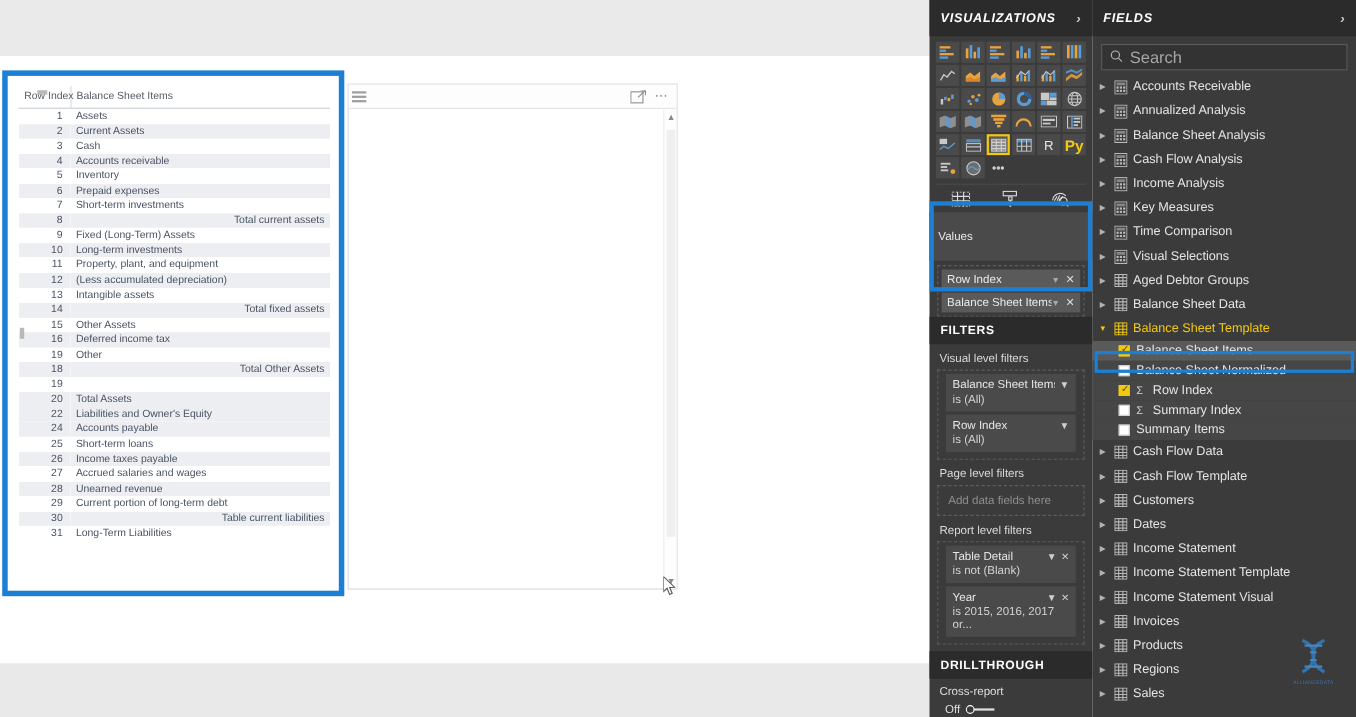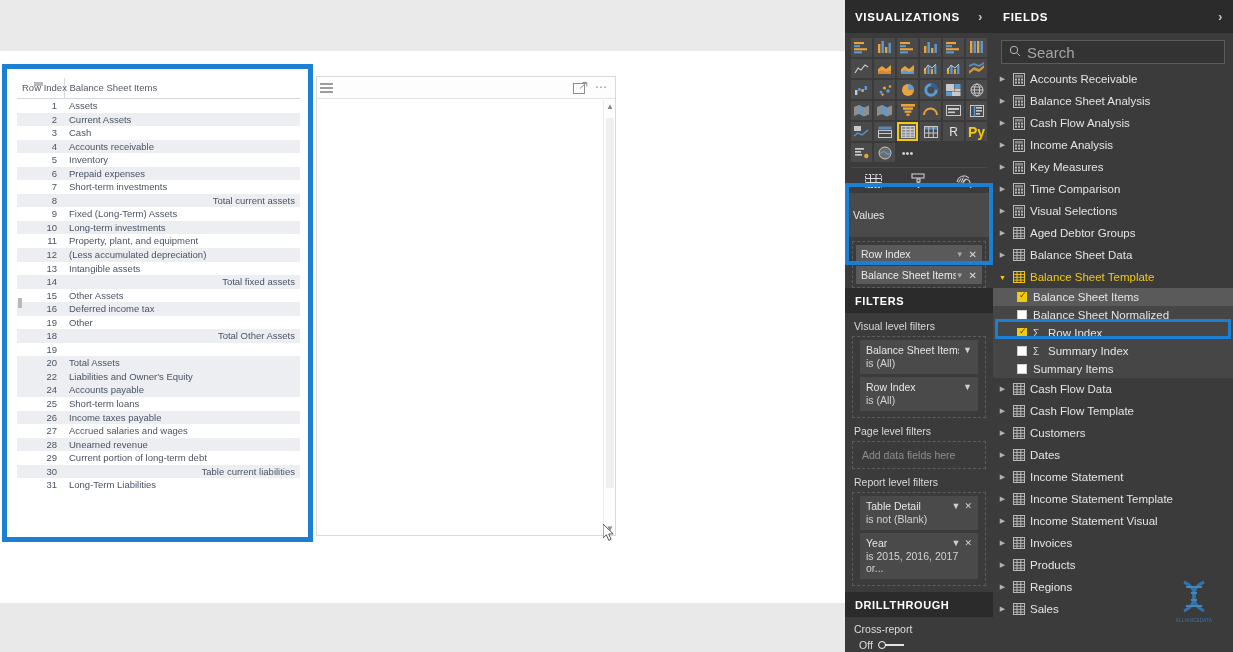--- a/index.html
+++ b/index.html
@@ -67,21 +67,21 @@
 
   .cursor { position:absolute; left:603px; top:524px; width:12px; height:18px; z-index:9; }
 
   
   #viz-panel {
     position:absolute; left:845px; top:0; width:148px; height:652px;
     background:#3b3b3b; color:#e8e8e8;
   }
   .panel-title {
     height:33px; background:#2b2b2b; color:#fff; font-size:11.5px; font-weight:bold;
-    letter-spacing:0.7px; display:flex; align-items:center; padding:0 10px;
+    letter-spacing:0.7px; display:flex; align-items:center; padding:0 10px;font-style:italic;
   }
   .panel-title .chev { margin-left:auto; color:#cfcfcf; font-size:12px; }
 
   .viz-grid { padding:5px 4px 2px 6px; display:flex; flex-wrap:wrap; gap:2px; }
   .viz-cell {
     width:21px; height:19px; background:#4a4a4a; border:1px solid #4a4a4a;
     display:flex; align-items:center; justify-content:center; font-size:14px; color:#d9d9d9;
     position:relative; overflow:hidden;
   }
   .viz-cell.selected { border:2px solid #f2c811; background:#5a5a5a; }
@@ -712,20 +712,36 @@
             <rect x="0.5" y="0.5" width="11" height="12" fill="none" stroke="#b9b9b9"></rect>
             <rect x="2" y="2" width="8" height="2.6" fill="#b9b9b9" opacity=".6"></rect>
             <rect x="2" y="5.6" width="2" height="2" fill="#b9b9b9"></rect>
             <rect x="5" y="5.6" width="2" height="2" fill="#b9b9b9"></rect>
             <rect x="8" y="5.6" width="2" height="2" fill="#b9b9b9"></rect>
             <rect x="2" y="8.6" width="2" height="2" fill="#b9b9b9"></rect>
             <rect x="5" y="8.6" width="2" height="2" fill="#b9b9b9"></rect>
             <rect x="8" y="8.6" width="2" height="2" fill="#b9b9b9"></rect>
           </svg>
         </span>
+        <span>Annualized Analysis</span>
+      </div>
+      <div class="fitem">
+        <span class="tri">▶</span>
+        <span class="ticon">
+          <svg width="12" height="13" viewBox="0 0 12 13">
+            <rect x="0.5" y="0.5" width="11" height="12" fill="none" stroke="#b9b9b9"></rect>
+            <rect x="2" y="2" width="8" height="2.6" fill="#b9b9b9" opacity=".6"></rect>
+            <rect x="2" y="5.6" width="2" height="2" fill="#b9b9b9"></rect>
+            <rect x="5" y="5.6" width="2" height="2" fill="#b9b9b9"></rect>
+            <rect x="8" y="5.6" width="2" height="2" fill="#b9b9b9"></rect>
+            <rect x="2" y="8.6" width="2" height="2" fill="#b9b9b9"></rect>
+            <rect x="5" y="8.6" width="2" height="2" fill="#b9b9b9"></rect>
+            <rect x="8" y="8.6" width="2" height="2" fill="#b9b9b9"></rect>
+          </svg>
+        </span>
         <span>Balance Sheet Analysis</span>
       </div>
       <div class="fitem">
         <span class="tri">▶</span>
         <span class="ticon">
           <svg width="12" height="13" viewBox="0 0 12 13">
             <rect x="0.5" y="0.5" width="11" height="12" fill="none" stroke="#b9b9b9"></rect>
             <rect x="2" y="2" width="8" height="2.6" fill="#b9b9b9" opacity=".6"></rect>
             <rect x="2" y="5.6" width="2" height="2" fill="#b9b9b9"></rect>
             <rect x="5" y="5.6" width="2" height="2" fill="#b9b9b9"></rect>

